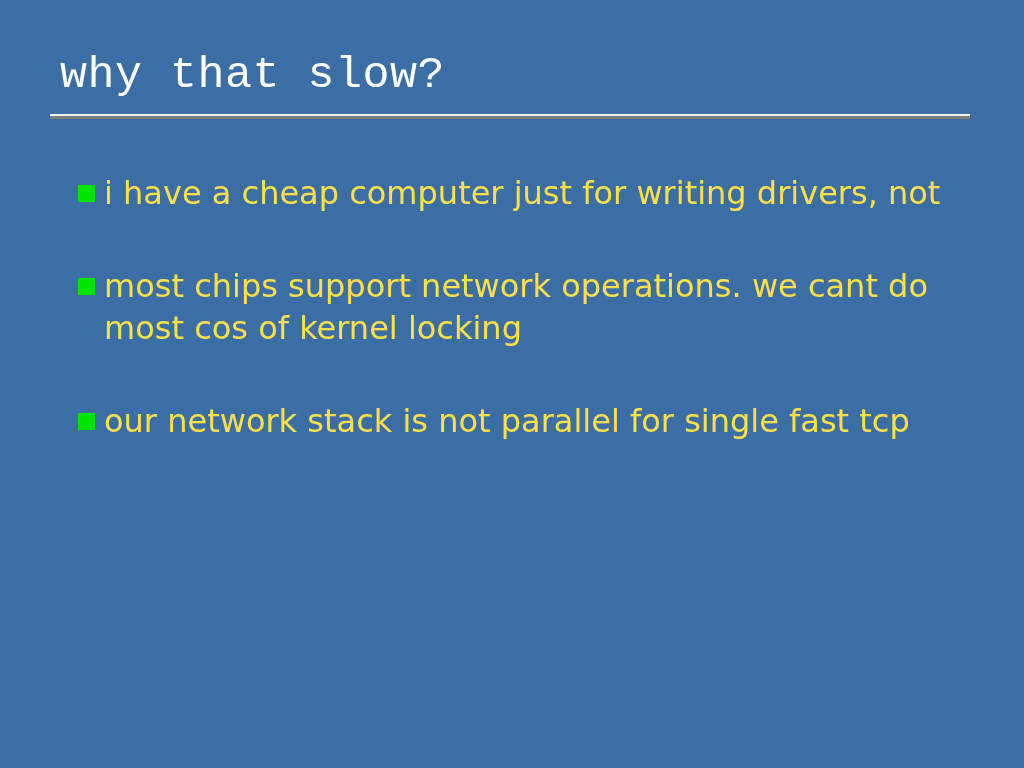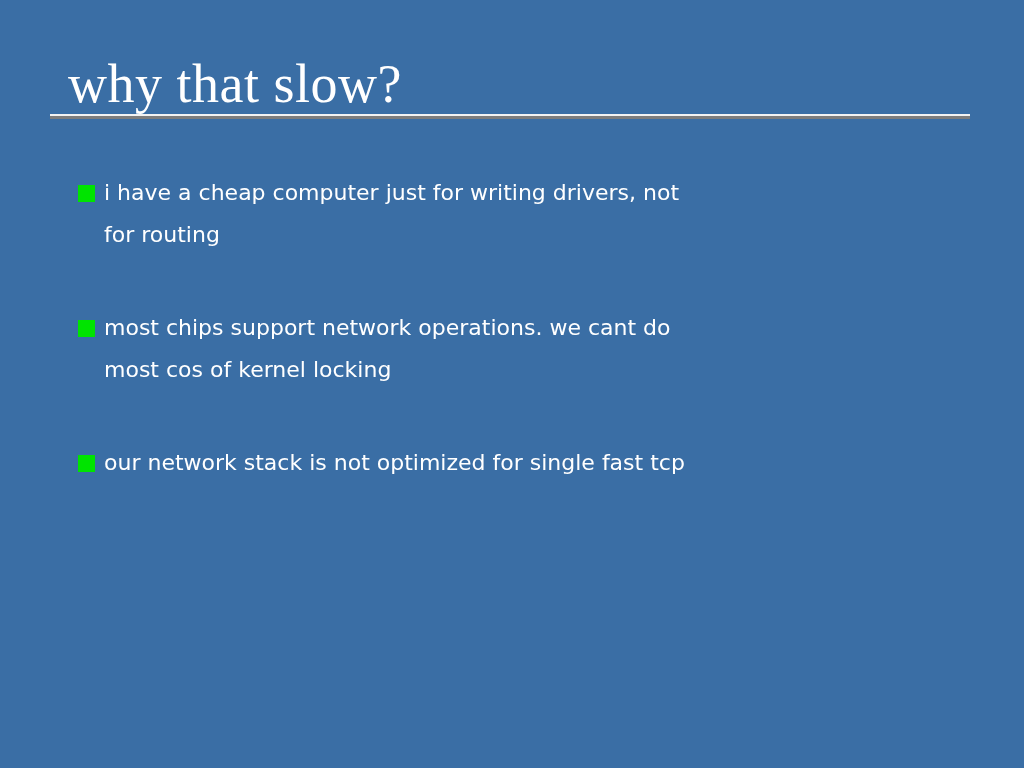--- a/index.html
+++ b/index.html
@@ -24,29 +24,29 @@
 
   
   #title-block {
     position: absolute;
     left: 50px;
     top: 48px;
     width: 920px;
   }
 
   #slide-title {
-    font-family: Liberation Serif, serif;
-    font-size: 54px;
+    font-family: Liberation Mono, monospace;
+    font-size: 45px;
     font-weight: 400;
     color: #ffffff;
     line-height: 56px;
     letter-spacing: 0.5px;
     white-space: nowrap;
     padding-left: 10px;
-    margin: 8px;
+    margin: 0;
   }
 
   
   #title-rule {
     position: absolute;
     left: 50px;
     top: 114px;
     width: 920px;
     height: 5px;
   }
@@ -92,23 +92,23 @@
     left: 2px;
     top: 13px;
     width: 17px;
     height: 17px;
     background: #00e400;
   }
 
   .bullet-text {
     display: block;
     font-family: "DejaVu Sans", sans-serif;
-    font-size: 22px;
+    font-size: 32px;
     font-weight: 400;
-    color: #ffffff;
+    color: #fde047;
     line-height: 42px;
     letter-spacing: 0px;
   }
   .bullet-line {
     display: block;
     white-space: nowrap;
   }
 </style>
 </head>
 <body>
@@ -123,34 +123,33 @@
     <div class="rule-light"></div>
     <div class="rule-shadow"></div>
   </div>
 
   <ul id="body-list">
 
     <li class="bullet-item">
       <span class="bullet-marker"></span>
       <span class="bullet-text">
         <span class="bullet-line">i have a cheap computer just for writing drivers, not</span>
-        <span class="bullet-line">for routing</span>
       </span>
     </li>
 
     <li class="bullet-item">
       <span class="bullet-marker"></span>
       <span class="bullet-text">
         <span class="bullet-line">most chips support network operations. we cant do</span>
         <span class="bullet-line">most cos of kernel locking</span>
       </span>
     </li>
 
     <li class="bullet-item">
       <span class="bullet-marker"></span>
       <span class="bullet-text">
-        <span class="bullet-line">our network stack is not optimized for single fast tcp</span>
+        <span class="bullet-line">our network stack is not parallel for single fast tcp</span>
       </span>
     </li>
 
   </ul>
 
 </div>
 
 </body></html>

